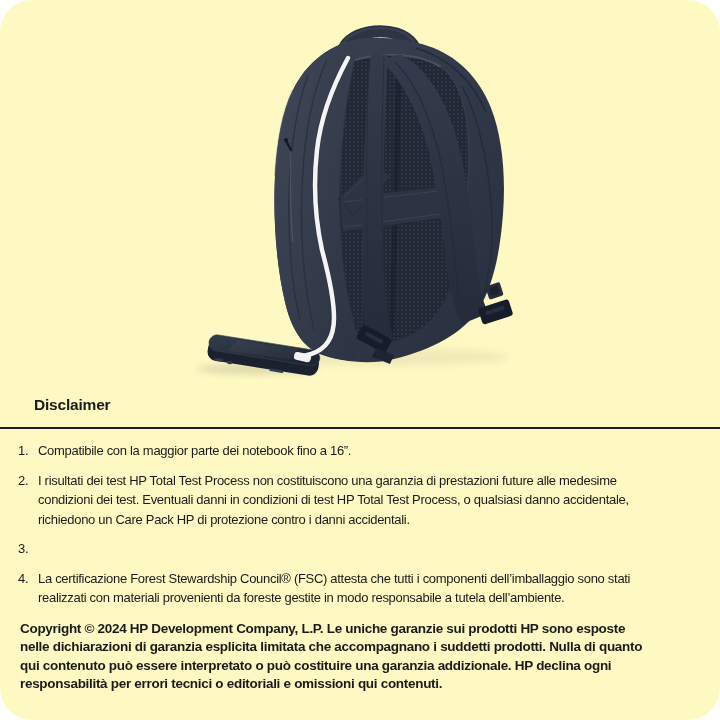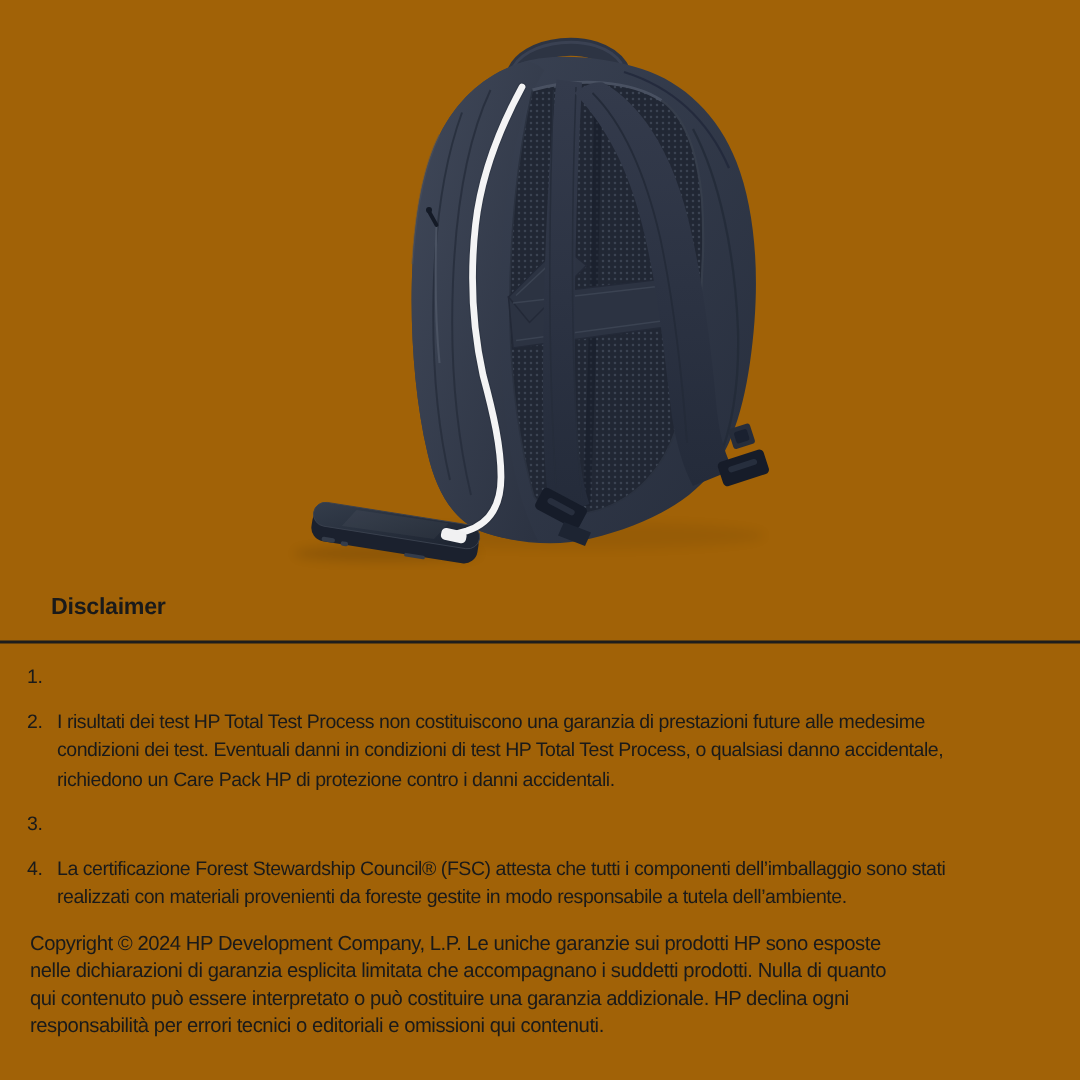--- a/index.html
+++ b/index.html
@@ -1,40 +1,41 @@
 <!DOCTYPE html>
 <html><head>
 <meta charset="utf-8">
 <style>
   html,body { margin:0; padding:0; }
   .canvas {
     position:relative; width:720px; height:720px;
-    background:#a16207; overflow:hidden;
+    background:#fef9c3; overflow:hidden;
     font-family:"Liberation Sans", sans-serif;
     color:#1a1a1a;
+    border-radius:32px;
   }
   .hero { position:absolute; top:0; left:0; width:720px; height:392px; }
   .disclaimer-title {
     position:absolute; left:34px; top:396px;
     font-size:15.5px; font-weight:700; letter-spacing:-0.2px;
   }
   .divider {
     position:absolute; left:0; top:427px; width:720px; height:2px;
     background:#1d1d1d;
   }
   .text-block { position:absolute; left:18px; top:441px; width:688px; }
   .d-item {
     display:flex; margin:0 0 10px 0;
     font-size:13px; line-height:19.5px; letter-spacing:-0.3px;
   }
   .d-num { flex:0 0 20px; width:20px; }
   .d-text { white-space:pre-line; }
   .copyright {
     margin-top:12px; padding-left:2px;
-    font-weight:400; font-size:13.5px; line-height:18.5px;
+    font-weight:700; font-size:13.5px; line-height:18.5px;
     letter-spacing:-0.3px; white-space:pre-line;
   }
 </style>
 </head>
 <body>
 
 <div class="canvas">
 
   <div class="hero">
     <svg width="720" height="392" viewBox="0 0 720 392">
@@ -153,20 +154,21 @@
   </div>
 
   <div class="disclaimer-title">Disclaimer</div>
 
   <div class="divider"></div>
 
   <div class="text-block">
 
     <div class="d-item">
       <span class="d-num">1.</span>
+      <span class="d-text">Compatibile con la maggior parte dei notebook fino a 16”.</span>
     </div>
 
     <div class="d-item">
       <span class="d-num">2.</span>
       <span class="d-text">I risultati dei test HP Total Test Process non costituiscono una garanzia di prestazioni future alle medesime
 condizioni dei test. Eventuali danni in condizioni di test HP Total Test Process, o qualsiasi danno accidentale,
 richiedono un Care Pack HP di protezione contro i danni accidentali.</span>
     </div>
 
     <div class="d-item">

